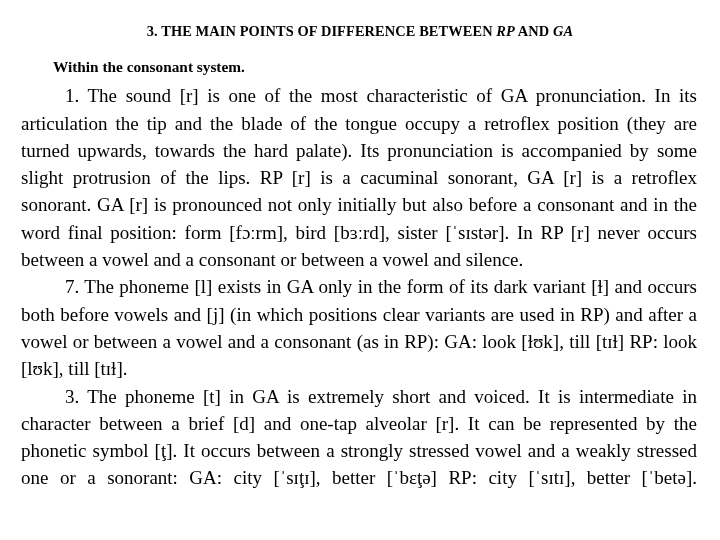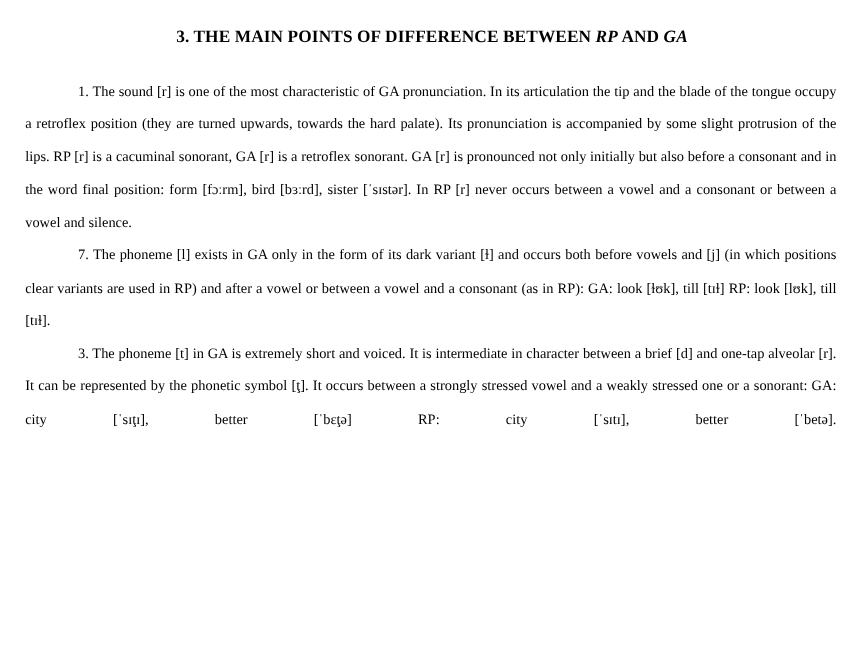--- a/index.html
+++ b/index.html
@@ -34,22 +34,22 @@
     font-style: italic;
   }
   .lead {
     font-weight: bold;
     font-size: 15.3px;
     margin: 16px 0 0 0;
     padding-left: 37px;
     line-height: 1.28;
   }
   .body-block {
-    margin-top: 22px;
-    font-size: 12px;
+    margin-top: 6px;
+    font-size: 19px;
     line-height: 27.3px;
     text-align: justify;
     text-justify: inter-word;
     padding: 0 7px 0 5px;
   }
   .para {
     margin: 0;
     text-indent: 44px;
     text-align: justify;
     text-justify: inter-word;
@@ -60,20 +60,21 @@
     width: 100%;
   }
 </style>
 </head>
 <body>
 
 <div class="page">
 
   <h1 class="title"><span>3. THE MAIN POINTS OF DIFFERENCE BETWEEN </span><span class="ital">RP</span><span> AND </span><span class="ital">GA</span></h1>
 
+  <p class="lead">Within the consonant system.</p>
 
   <div class="body-block">
     <p class="para">1. The sound [r] is one of the most characteristic of GA pronunciation. In its articulation the tip and the blade of the tongue occupy a retroflex position (they are turned upwards, towards the hard palate). Its pronunciation is accompanied by some slight protrusion of the lips. RP [r] is a cacuminal sonorant, GA [r] is a retroflex sonorant. GA [r] is pronounced not only initially but also before a consonant and in the word final position: form [fɔːrm], bird [bɜːrd], sister [ˈsɪstər]. In RP [r] never occurs between a vowel and a consonant or between a vowel and silence.</p>
     <p class="para">7. The phoneme [l] exists in GA only in the form of its dark variant [ɫ] and occurs both before vowels and [j] (in which positions clear variants are used in RP) and after a vowel or between a vowel and a consonant (as in RP): GA: look [ɫʊk], till [tɪɫ] RP: look [lʊk], till [tɪɫ].</p>
     <p class="para">3. The phoneme [t] in GA is extremely short and voiced. It is intermediate in character between a brief [d] and one-tap alveolar [r]. It can be represented by the phonetic symbol [ţ]. It occurs between a strongly stressed vowel and a weakly stressed one or a sonorant: GA: city [ˈsɪţɪ], better [ˈbɛţə] RP: city [ˈsɪtɪ], better [ˈbetə].</p>
   </div>
 
 </div>
 
 </body></html>

